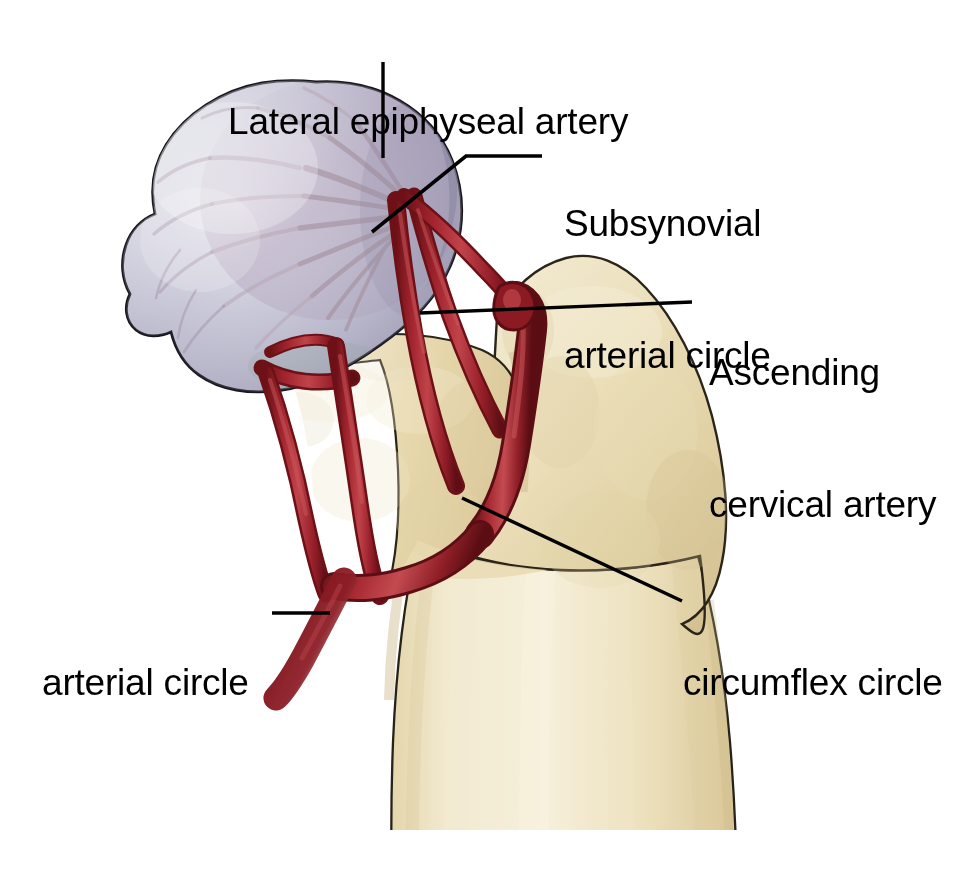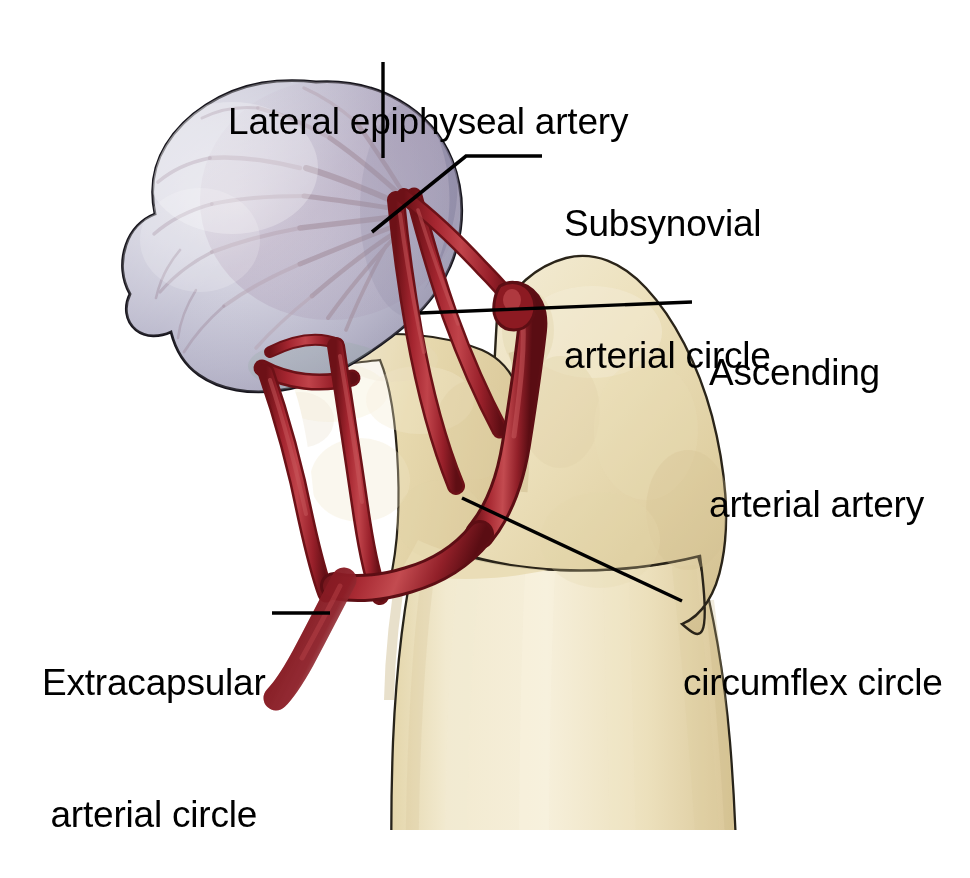--- a/index.html
+++ b/index.html
@@ -307,25 +307,24 @@
     <div>Lateral epiphyseal artery</div>
   </div>
 
   <div class="label lft" id="lbl-subsynovial">
     <div>Subsynovial</div>
     <div>arterial circle</div>
   </div>
 
   <div class="label lft" id="lbl-ascending">
     <div>Ascending</div>
-    <div>arterial artery</div>
+    <div>cervical artery</div>
   </div>
 
   <div class="label ctr" id="lbl-extracapsular">
-    <div>Extracapsular</div>
     <div>arterial circle</div>
   </div>
 
   <div class="label lft" id="lbl-medial-femoral">
     <div>circumflex circle</div>
   </div>
 
 </div>
 
 </body></html>

